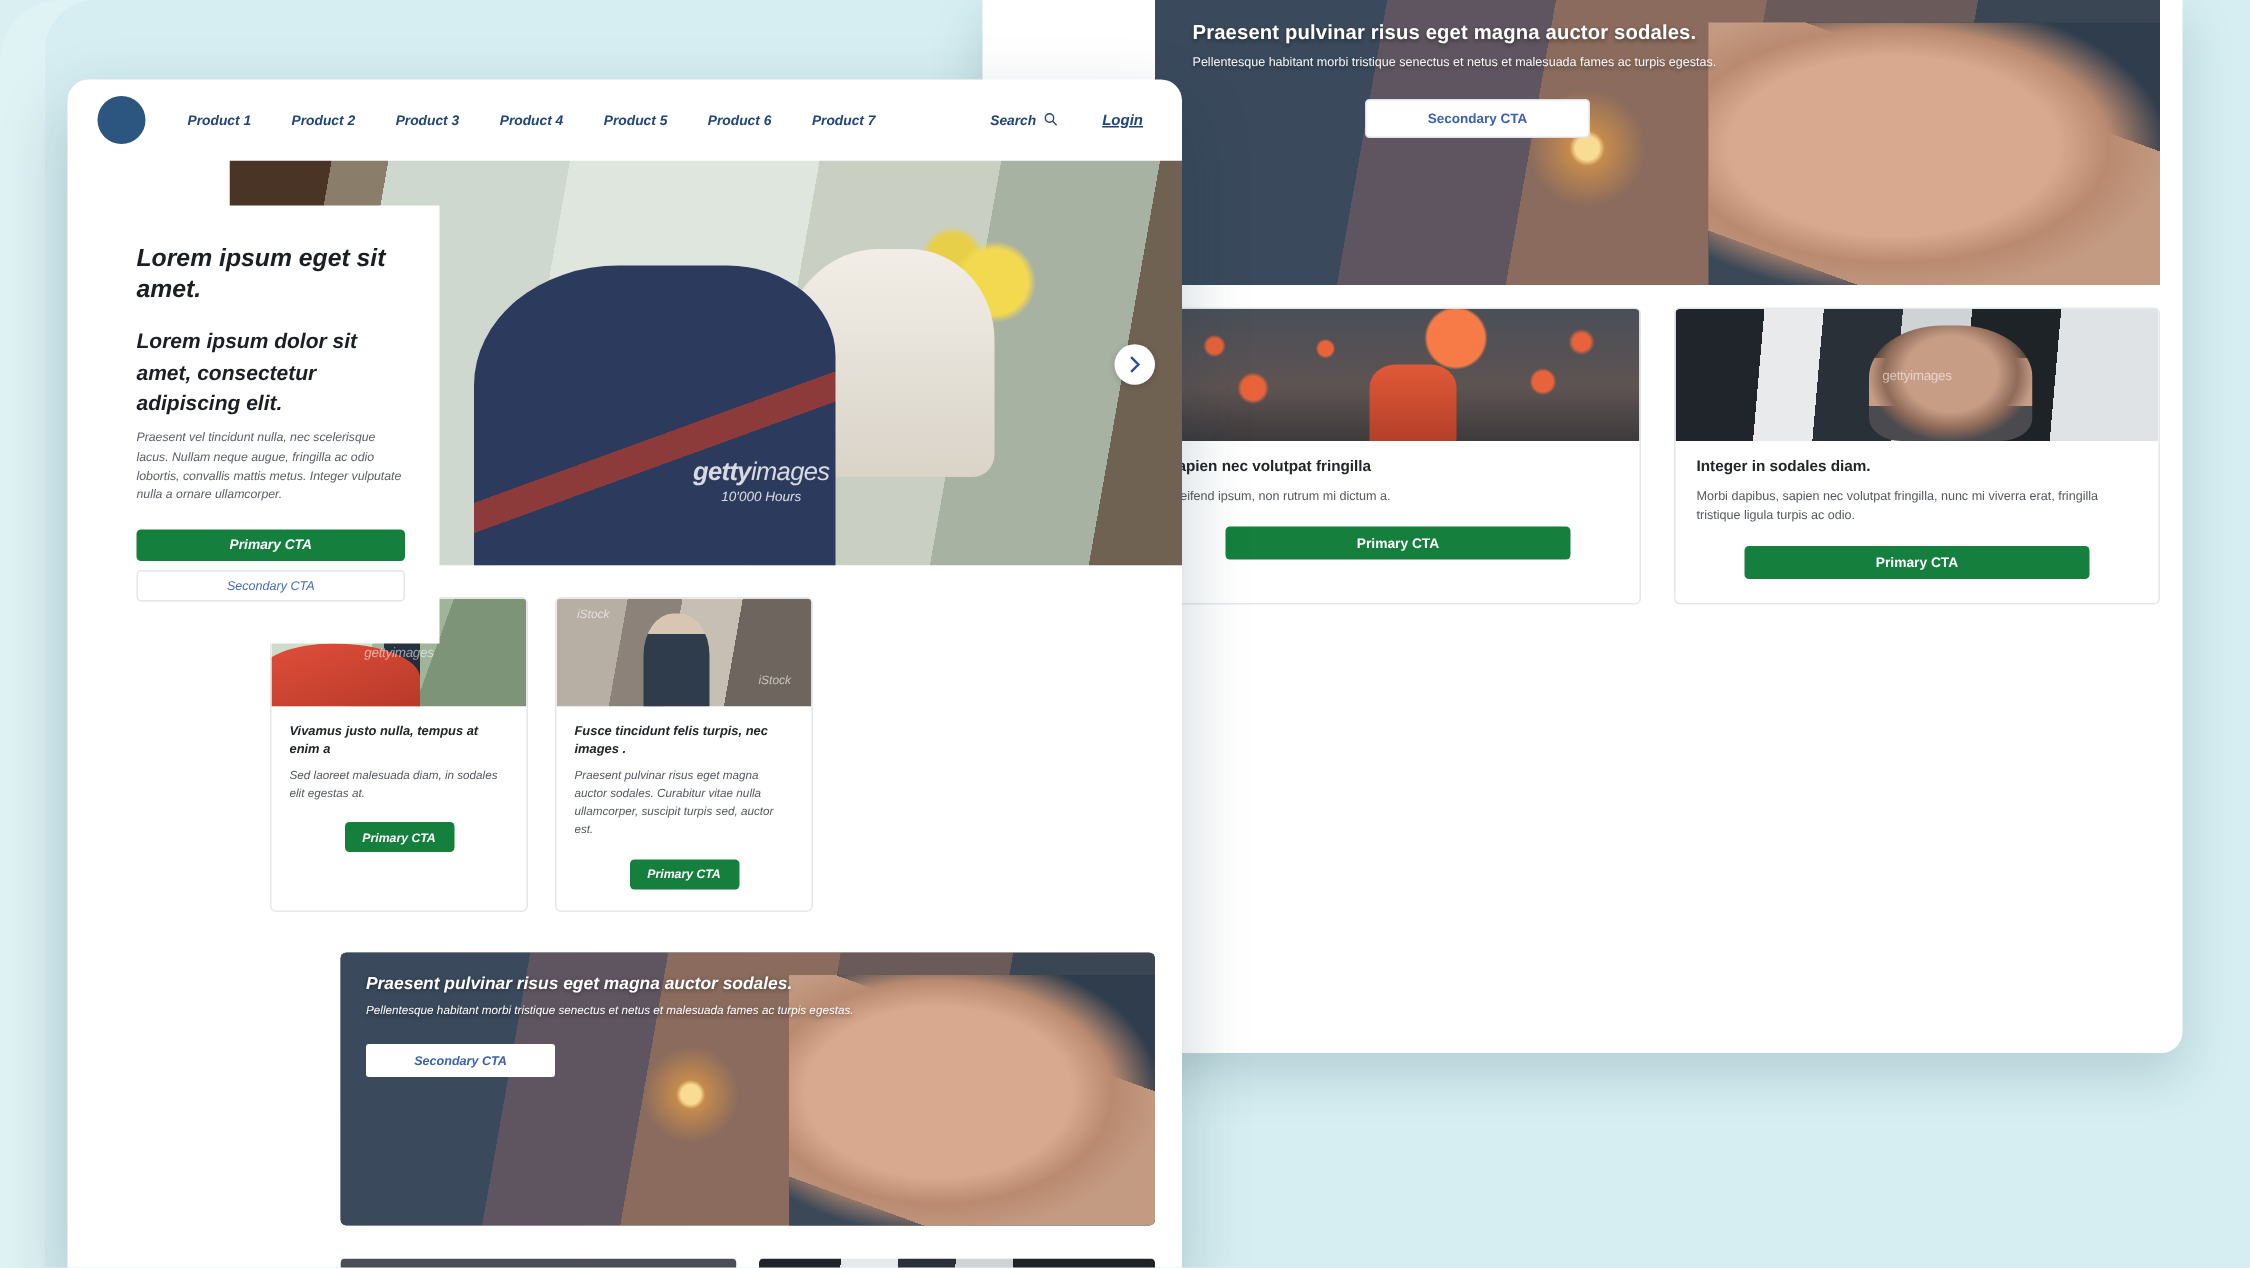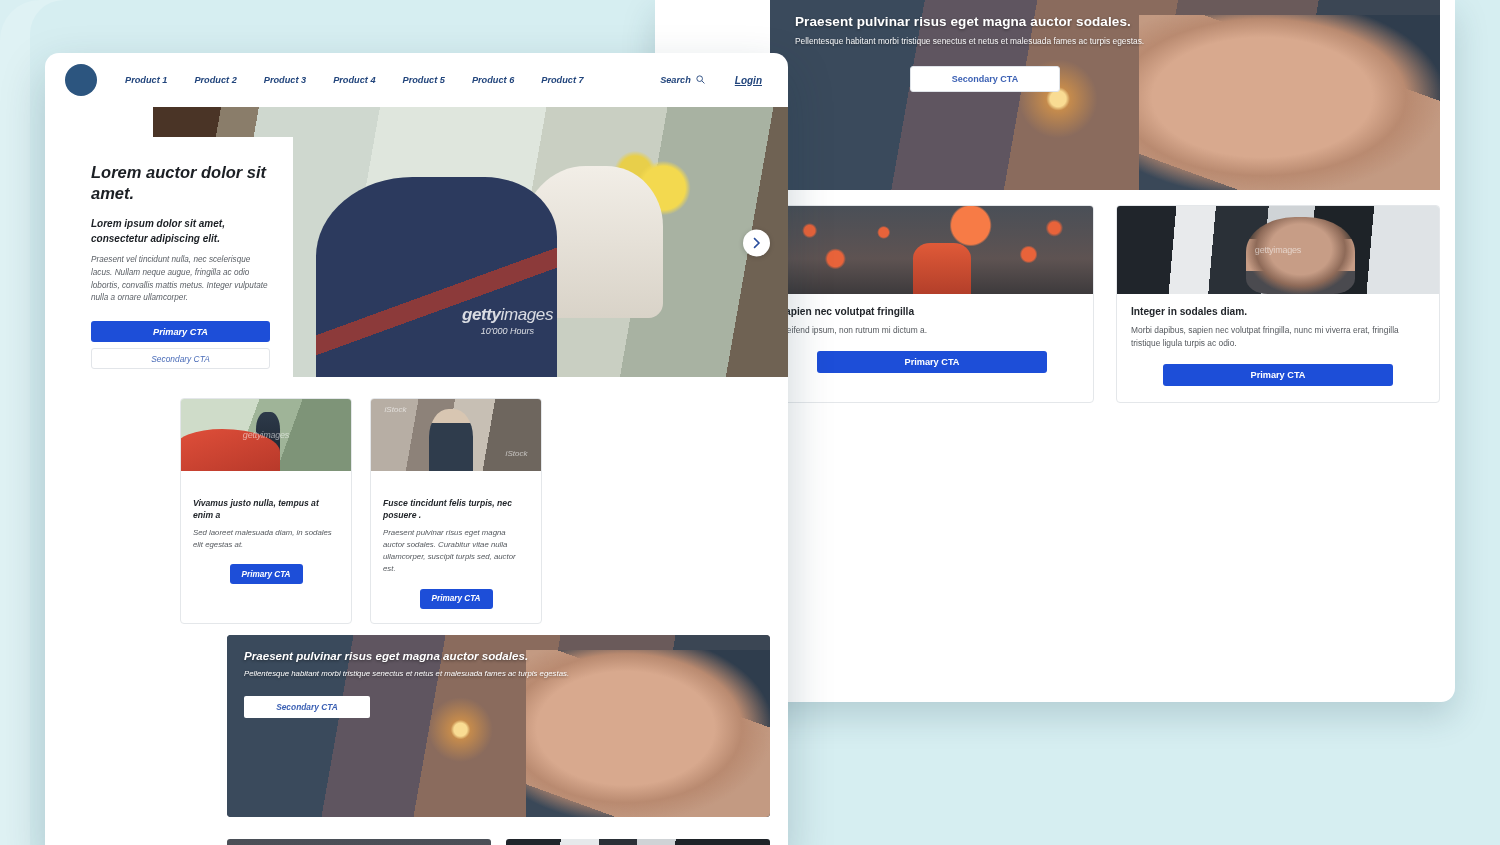--- a/index.html
+++ b/index.html
@@ -50,21 +50,21 @@
   .bp-cards { position: absolute; left: 115px; top: 205px; width: 670px; display: flex; gap: 22px; }
   .bp-card {
     flex: 1; background: #fff; border: 1px solid #e4e7ea; border-radius: 4px; overflow: hidden;
   }
   .bp-card .thumb { width: 100%; height: 88px; position: relative; overflow: hidden; }
   .bp-card .body { padding: 12px 14px 16px; }
   .bp-card h4 { font-size: 10.2px; color: #22262b; margin-bottom: 7px; }
   .bp-card p { font-size: 8.4px; line-height: 1.55; color: #55595e; }
   .btn-primary {
     display: flex; align-items: center; justify-content: center;
-    background: #1d4ed8; color: #fff; border-radius: 3px;
+    background: #15803d; color: #fff; border-radius: 3px;
     font-size: 9.2px; font-weight: bold; height: 22px;
   }
   .bp-card .btn-primary { margin: 14px auto 0; width: 78%; }
 
   
   .front-panel {
     position: absolute; left: 45px; top: 53px; width: 743px; height: 800px;
     background: #ffffff;
     border-radius: 14px 14px 0 0;
     box-shadow: 0 18px 46px rgba(15,50,70,0.22);
@@ -84,21 +84,21 @@
   .nav-login { font-size: 10px; font-weight: bold; color: #22457c; text-decoration: underline; }
   .hero-img {
     position: absolute; left: 108px; top: 0px; width: 709px; height: 270px; overflow: hidden;
   }
   .hero-wrap { position: relative; height: 272px; }
   .hero-card {
     position: absolute; left: 23px; top: 30px; width: 225px; background: #fff;
     padding: 25px 23px 28px; z-index: 3;
   }
   .hero-card h1 { font-size: 16.5px; line-height: 1.25; color: #1b1f24; font-weight: bold; }
-  .hero-card h2 { font-size: 10px; line-height: 1.45; color: #1b1f24; font-weight: bold; margin-top: 14px; }
+  .hero-card h2 { font-size: 14px; line-height: 1.45; color: #1b1f24; font-weight: bold; margin-top: 14px; }
   .hero-card p { font-size: 8.2px; line-height: 1.55; color: #5a5f65; margin-top: 8px; }
   .hero-card .btn-primary { margin-top: 16px; height: 21px; width: 100%; }
   .hero-card .btn-secondary {
     margin-top: 6px; height: 21px; width: 100%;
     background: #fff; border: 1px solid #e2e5e9; border-radius: 3px;
     display: flex; align-items: center; justify-content: center;
     font-size: 8.4px; color: #4a6cb8;
   }
   .carousel-next {
     position: absolute; right: 18px; top: 50%; transform: translateY(-50%);
@@ -117,21 +117,21 @@
   
   .feature { position: absolute; left: 0; top: 345px; width: 100%; display: flex; padding: 0 24px 0 135px; gap: 22px; }
   .feature-text { width: 180px; padding-top: 48px; }
   .feature-text h3 { font-size: 11.6px; line-height: 1.35; color: #1b1f24; font-weight: bold; }
   .feature-text p { font-size: 8.2px; line-height: 1.6; color: #5a5f65; margin-top: 11px; }
   .feature-cards { display: flex; gap: 18px; }
   .f-card {
     width: 172px; background: #fff; border: 1px solid #e4e7ea; border-radius: 4px; overflow: hidden;
   }
   .f-card .thumb { width: 100%; height: 72px; position: relative; overflow: hidden; }
-  .f-card .body { padding: 27px 12px 14px; }
+  .f-card .body { padding: 11px 12px 14px; }
   .f-card h4 { font-size: 8.6px; color: #22262b; line-height: 1.35; margin-bottom: 6px; }
   .f-card p { font-size: 7.8px; line-height: 1.55; color: #55595e; }
   .f-card .btn-primary { margin: 13px auto 0; width: 50%; height: 20px; font-size: 8.2px; }
 
   
   .promo {
     position: absolute; left: 182px; top: 582px; width: 543px; height: 182px;
     border-radius: 4px; overflow: hidden;
     background: linear-gradient(120deg,#2b3c4d,#4b4250 40%, #7a5f58 70%, #3d4a58);
   }
@@ -307,21 +307,21 @@
 
   <div class="hero-wrap">
     <div class="hero-img">
       <div class="ph ph-family"></div>
       <div class="getty">
         <div class="g1"><b>getty</b><span>images</span></div>
         <div class="g2">10'000 Hours</div>
       </div>
     </div>
     <div class="hero-card">
-      <h1>Lorem auctor dolor sit amet.</h1>
+      <h1>Lorem ipsum eget sit amet.</h1>
       <h2>Lorem ipsum dolor sit amet, consectetur adipiscing elit.</h2>
       <p>Praesent vel tincidunt nulla, nec scelerisque lacus. Nullam neque augue, fringilla ac odio lobortis, convallis mattis metus. Integer vulputate nulla a ornare ullamcorper.</p>
       <div class="btn-primary">Primary CTA</div>
       <div class="btn-secondary">Secondary CTA</div>
     </div>
     <div class="carousel-next">
       <svg width="9" height="13" viewBox="0 0 10 16">
         <polyline points="2,2 8,8 2,14" fill="none" stroke="#2b4f9e" stroke-width="2"></polyline>
       </svg>
     </div>
@@ -340,21 +340,21 @@
           <div class="btn-primary">Primary CTA</div>
         </div>
       </div>
       <div class="f-card">
         <div class="thumb">
           <div class="ph ph-street"></div>
           <span class="wm-istock">iStock</span>
           <span class="wm-istock2">iStock</span>
         </div>
         <div class="body">
-          <h4>Fusce tincidunt felis turpis, nec posuere .</h4>
+          <h4>Fusce tincidunt felis turpis, nec images .</h4>
           <p>Praesent pulvinar risus eget magna auctor sodales. Curabitur vitae nulla ullamcorper, suscipit turpis sed, auctor est.</p>
           <div class="btn-primary">Primary CTA</div>
         </div>
       </div>
     </div>
   </div>
 
   <div class="promo">
     <div class="ph ph-sparkler"></div>
     <div class="copy">

